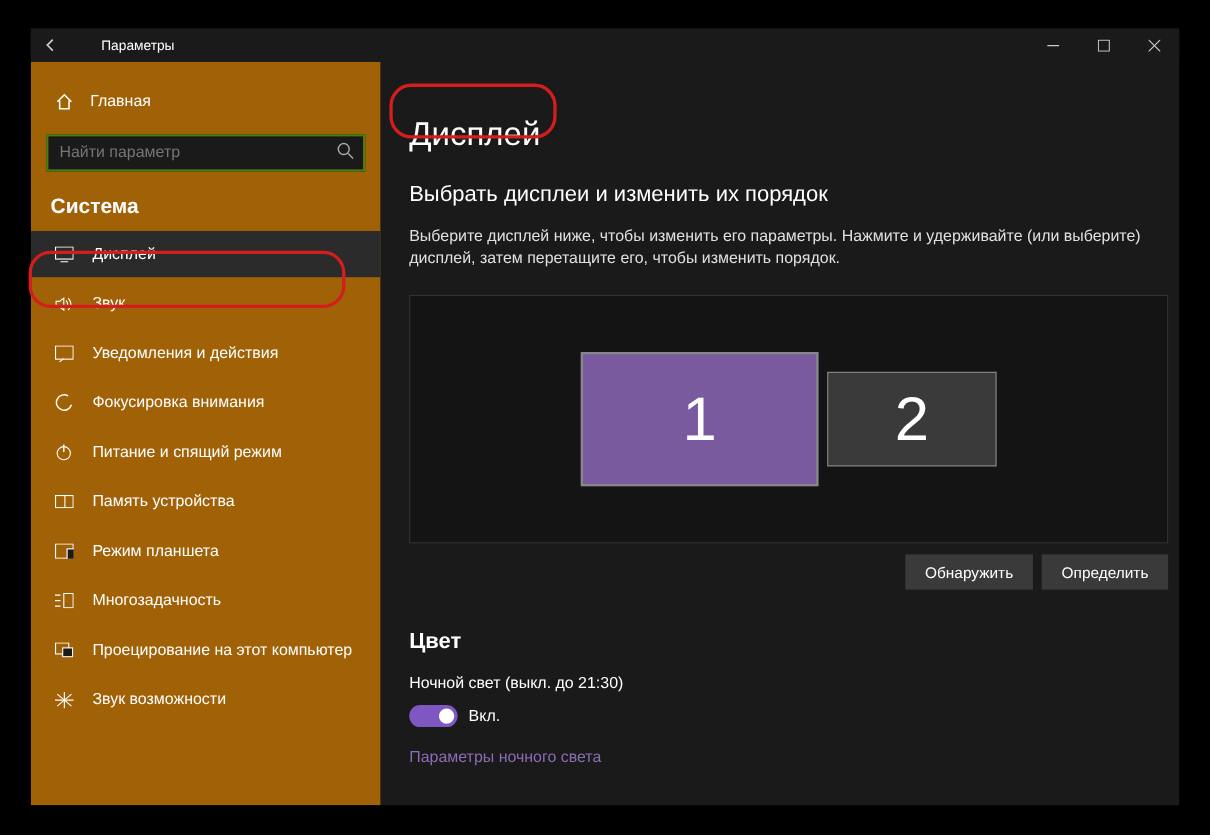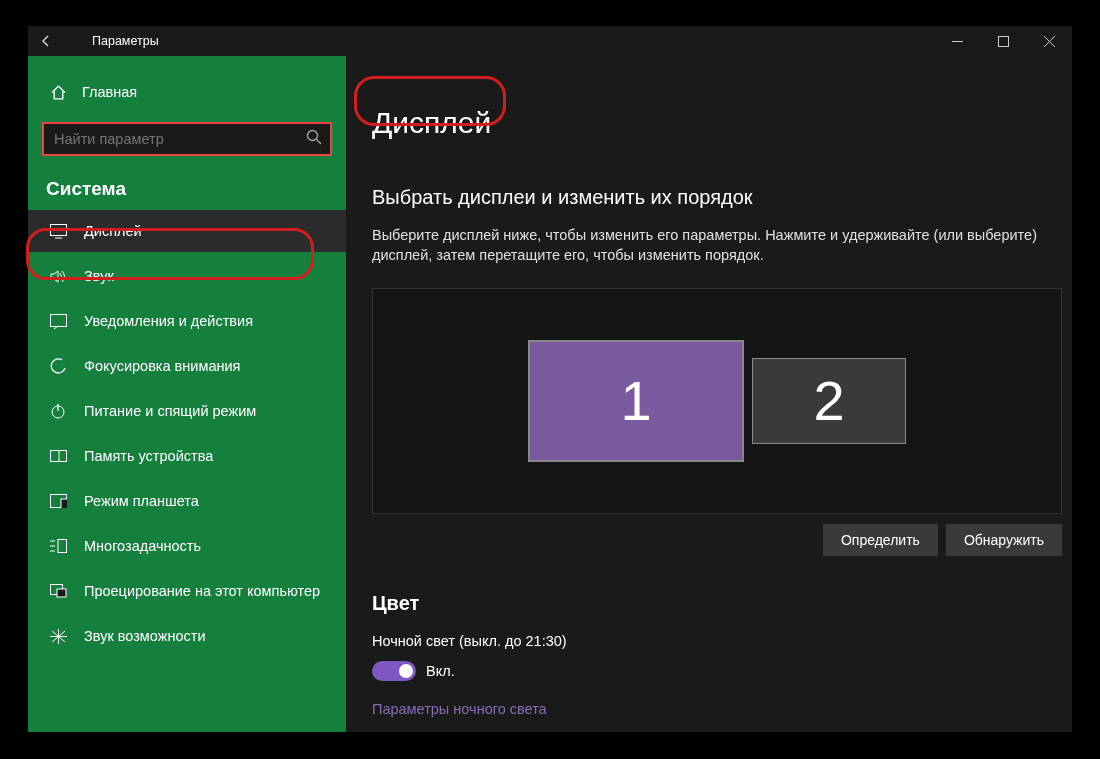--- a/index.html
+++ b/index.html
@@ -50,39 +50,39 @@
     color: #ccc;
     font-size: 12px;
   }
   .body {
     flex: 1;
     display: flex;
     overflow: hidden;
   }
   .sidebar {
     width: 318px;
-    background: #15803d;
+    background: #a16207;
     padding: 16px 0 0 0;
     overflow: hidden;
   }
   .home-row {
     display: flex; align-items: center;
     height: 40px;
     padding: 0 18px;
   }
   .home-row .icon { width: 24px; display:flex; justify-content:center; margin-right: 12px;}
   .home-row span.label { font-size: 14.5px; }
   .search-wrap {
     margin: 10px 14px 0 14px;
   }
   .search-input {
     width: 100%;
     height: 34px;
     background: #1a1a1a;
-    border: 2px solid #ef4444;
+    border: 2px solid #4d7c0f;
     color: #b5b5b5;
     padding: 0 34px 0 10px;
     font-size: 14.5px;
     outline: none;
   }
   .search-wrap { position: relative; }
   .search-icon {
     position: absolute; right: 10px; top: 7px;
     color: #aaa;
     font-size: 15px;
@@ -123,21 +123,21 @@
     padding: 50px 26px 0 26px;
     position: relative;
     overflow: hidden;
   }
   .page-title {
     font-size: 30px;
     font-weight: 400;
     display: inline-block;
   }
   .sub-title {
-    margin-top: 46px;
+    margin-top: 26px;
     font-size: 20px;
     font-weight: 400;
   }
   .desc {
     margin-top: 16px;
     font-size: 14.5px;
     color: #e0e0e0;
     line-height: 1.4;
     max-width: 690px;
   }
@@ -386,22 +386,22 @@
       <h1 class="page-title">Дисплей</h1>
       <h2 class="sub-title">Выбрать дисплеи и изменить их порядок</h2>
       <p class="desc">Выберите дисплей ниже, чтобы изменить его параметры. Нажмите и удерживайте (или выберите) дисплей, затем перетащите его, чтобы изменить порядок.</p>
 
       <div class="display-picker">
         <div class="monitor monitor-1">1</div>
         <div class="monitor monitor-2">2</div>
       </div>
 
       <div class="picker-buttons">
+        <button class="btn">Обнаружить</button>
         <button class="btn">Определить</button>
-        <button class="btn">Обнаружить</button>
       </div>
 
       <h2 class="section-head">Цвет</h2>
       <div class="night-label">Ночной свет (выкл. до 21:30)</div>
       <div class="toggle-row">
         <div class="toggle">
             <div class="knob"></div>
           </div>
         <span class="toggle-text">Вкл.</span>
       </div>

